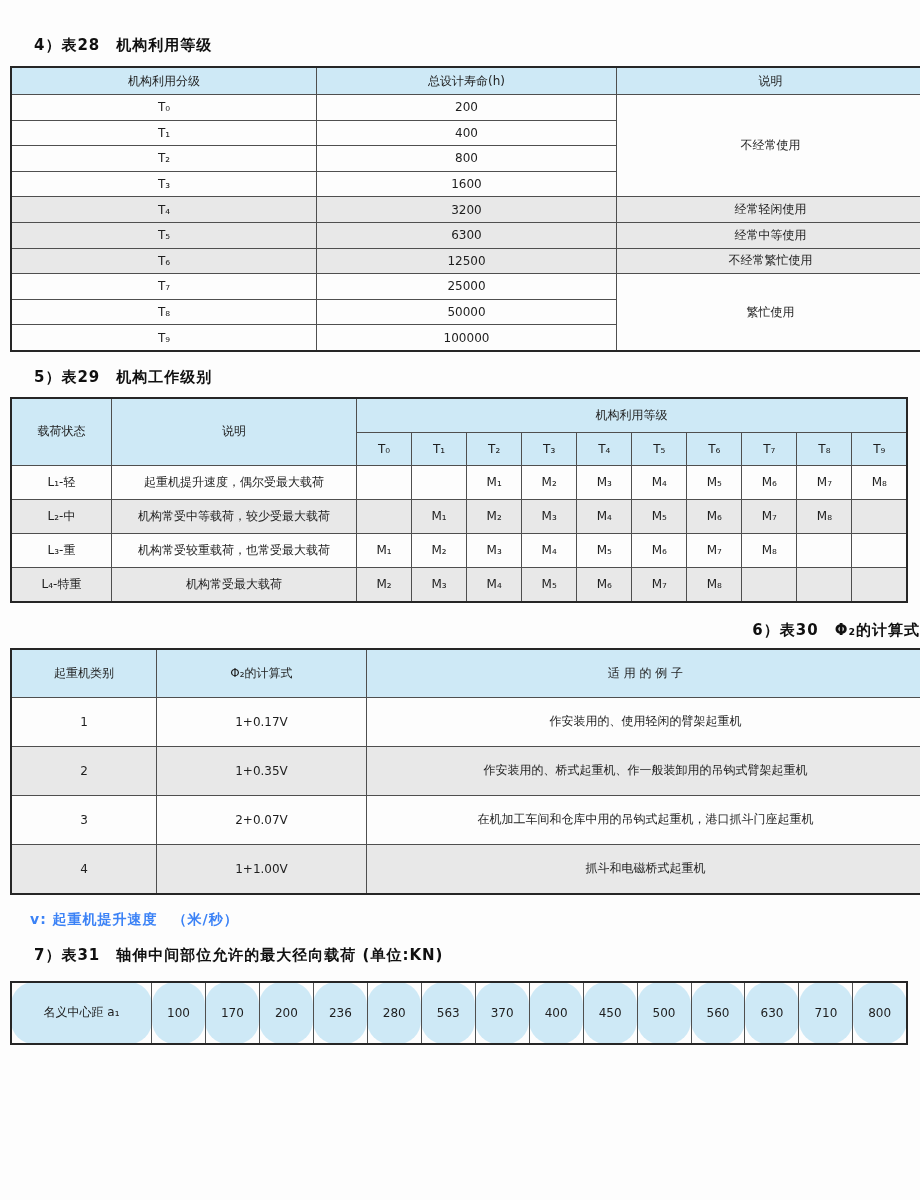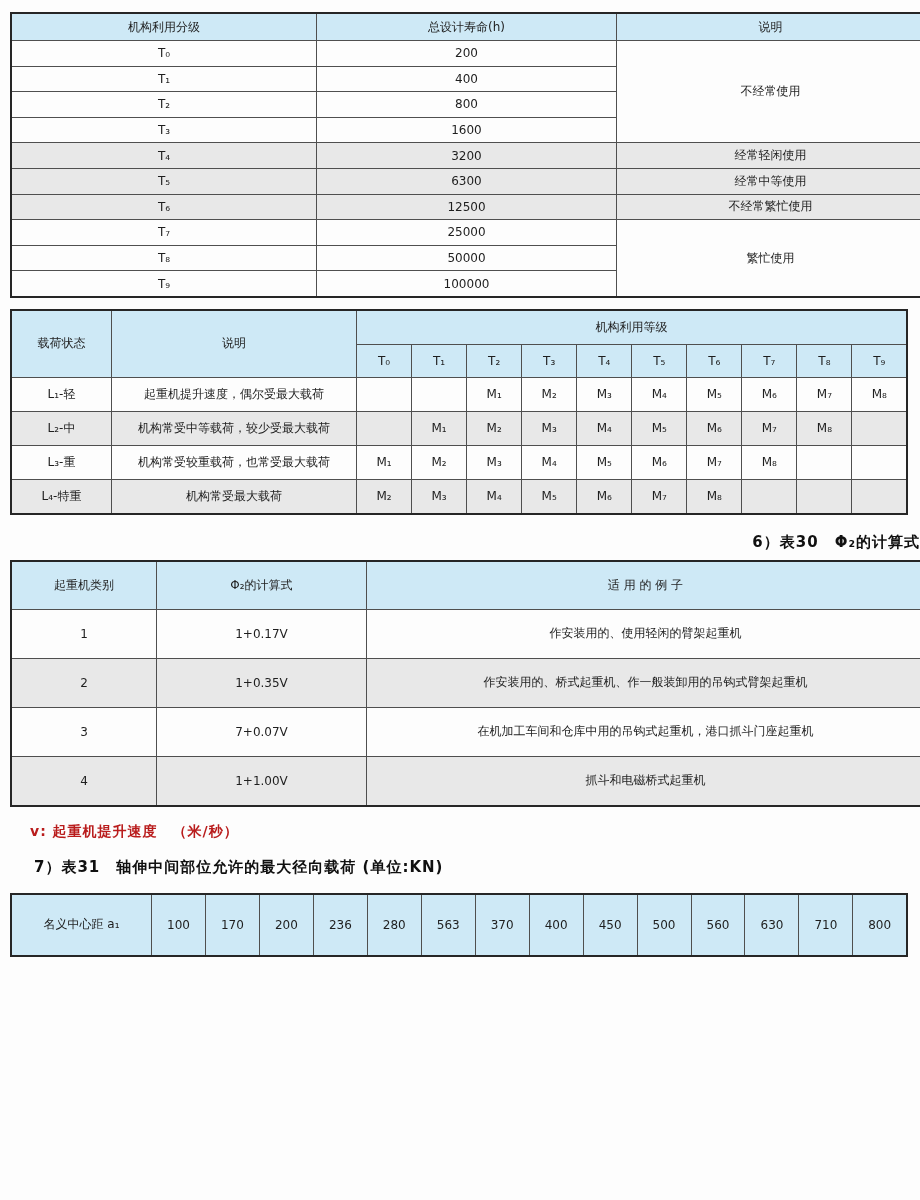--- a/index.html
+++ b/index.html
@@ -14,21 +14,21 @@
   }
   .title{
     font-size:15px;font-weight:bold;color:#101010;
     margin-left:34px;line-height:18px;letter-spacing:1px;
   }
   #title-t28{padding-top:36px;}
   #title-t29{margin-top:16px;}
   #title-t30{margin-top:18px;text-align:right;}
   #title-t31{margin-top:18px;}
   .note-v{
-    font-size:14px;font-weight:bold;color:#b91c1c;
+    font-size:14px;font-weight:bold;color:#3b82f6;
     margin:15px 0 0 30px;line-height:18px;letter-spacing:1px;
   }
   table{
     border-collapse:collapse;table-layout:fixed;
     margin-left:10px;width:898px;
     border:2px solid #262626;
   }
   th,td{
     border:1px solid #4f4f4f;
     text-align:center;vertical-align:middle;
@@ -55,30 +55,31 @@
   
   .t30{margin-top:9px;}
   .t30 thead th{height:47px;}
   .t30 tbody td{height:48px;}
   .t30 th:nth-child(1){width:140px;}
   .t30 th:nth-child(2){width:205px;}
   .t30 th:nth-child(3){width:553px;}
   .t30 .c-examples{white-space:normal;}
   
   .t31{margin-top:17px;}
-  .t31 tr:nth-child(1) th,.t31 tr:nth-child(1) td{height:60px;}
+  .t31 tr:nth-child(1) th,.t31 tr:nth-child(1) td{height:60px;border-radius:23px;}
   .t31 tr:nth-child(2) td,.t31 tr:nth-child(2) th{height:60px;}
   .t31 tr:nth-child(3) td,.t31 tr:nth-child(3) th{height:61px;}
   .t31 .c-label{width:135px;}
 </style>
 </head>
 <body>
 
 <div class="page">
 
+  <div class="title" id="title-t28">4）表28　机构利用等级</div>
   <table class="t28">
     <thead>
         <tr>
           <th class="hdr">机构利用分级</th>
           <th class="hdr">总设计寿命(h)</th>
           <th class="hdr">说明</th>
         </tr>
       </thead>
     <tbody>
         <tr>
@@ -122,20 +123,21 @@
           <td class="c-grade">T₈</td>
           <td class="c-life">50000</td>
         </tr>
         <tr>
           <td class="c-grade">T₉</td>
           <td class="c-life">100000</td>
         </tr>
       </tbody>
   </table>
 
+  <div class="title" id="title-t29">5）表29　机构工作级别</div>
   <table class="t29">
     <thead>
         <tr>
           <th class="hdr c-state" rowspan="2">载荷状态</th>
           <th class="hdr c-desc" rowspan="2">说明</th>
           <th class="hdr" colspan="10">机构利用等级</th>
         </tr>
         <tr>
           <th class="hdr">T₀</th>
           <th class="hdr">T₁</th>
@@ -224,21 +226,21 @@
           <td class="c-formula">1+0.17V</td>
           <td class="c-examples">作安装用的、使用轻闲的臂架起重机</td>
         </tr>
         <tr>
           <td class="c-class shade">2</td>
           <td class="c-formula shade">1+0.35V</td>
           <td class="c-examples shade">作安装用的、桥式起重机、作一般装卸用的吊钩式臂架起重机</td>
         </tr>
         <tr>
           <td class="c-class">3</td>
-          <td class="c-formula">7+0.07V</td>
+          <td class="c-formula">2+0.07V</td>
           <td class="c-examples">在机加工车间和仓库中用的吊钩式起重机，港口抓斗门座起重机</td>
         </tr>
         <tr>
           <td class="c-class shade">4</td>
           <td class="c-formula shade">1+1.00V</td>
           <td class="c-examples shade">抓斗和电磁桥式起重机</td>
         </tr>
       </tbody>
   </table>
 

